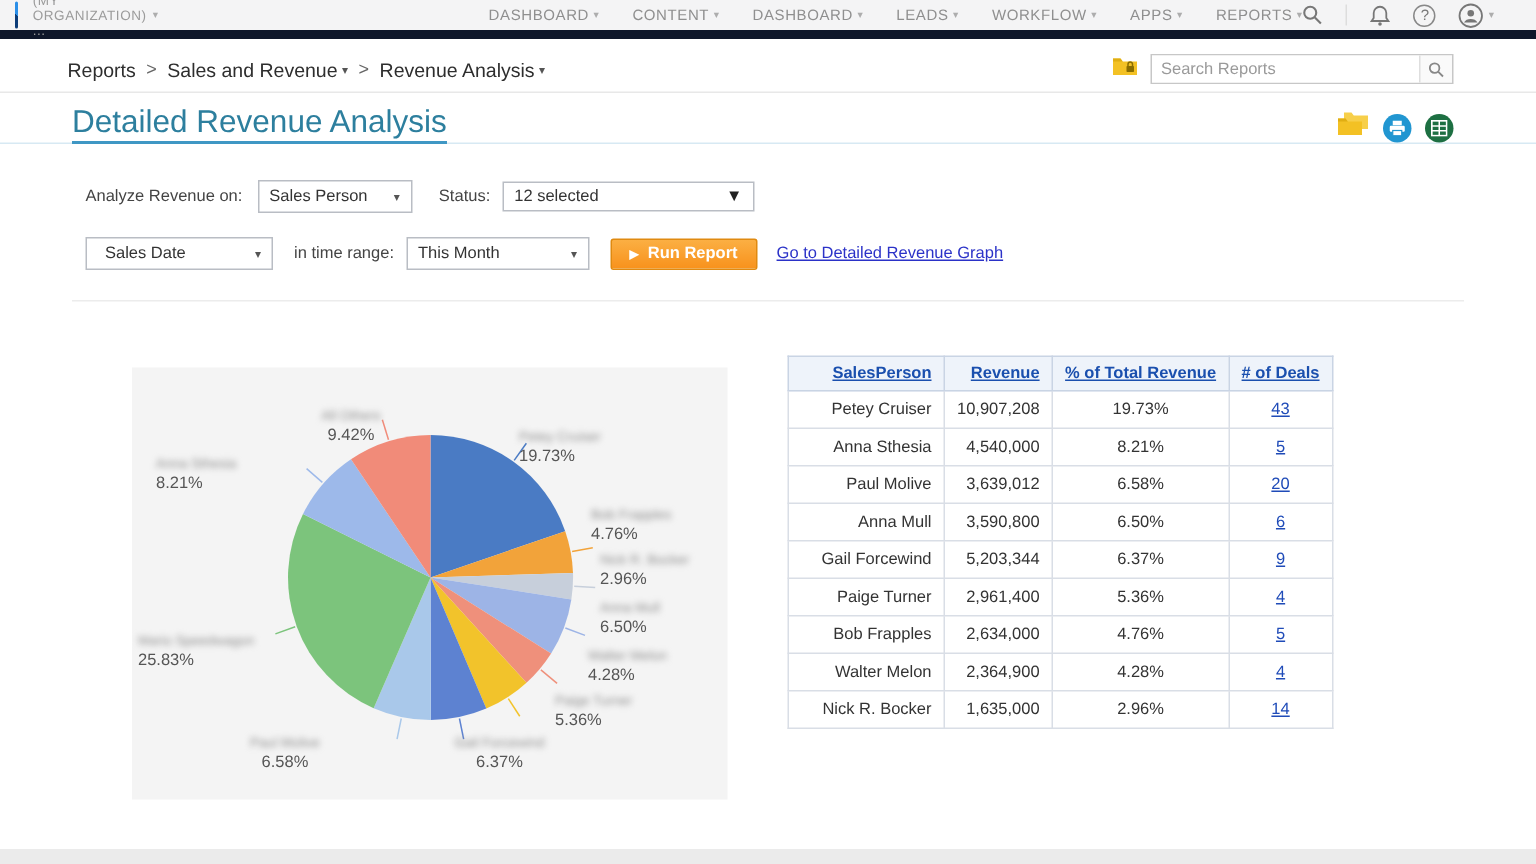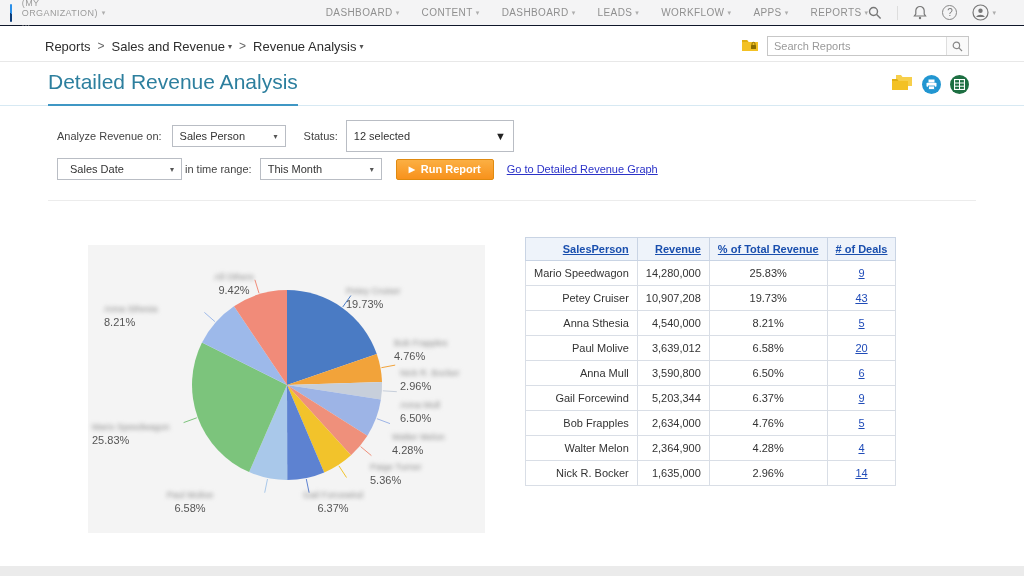--- a/index.html
+++ b/index.html
@@ -3,21 +3,21 @@
 <meta charset="utf-8">
 <style>
   * { box-sizing: border-box; margin: 0; padding: 0; }
   html,body { width:1024px; height:576px; }
   body {
     font-family: "Liberation Sans", sans-serif;
     background:#fff; color:#333; position:relative; overflow:hidden;
   }
   
   .topbar { position:absolute; top:0; left:0; width:1024px; height:26px;
-    background:#f4f4f5; border-bottom:1px solid #0f172a; display:flex; align-items:center; }
+    background:#f4f4f5; border-bottom:6px solid #0f172a; display:flex; align-items:center; }
   .logo { width:18px; height:18px; margin-left:10px;
     background:linear-gradient(45deg,#0c3c78 50%, #2b8fe8 50%); border-radius:2px; }
   .org { font-size:9px; color:#9b9b9b; letter-spacing:.4px; margin-left:10px; display:flex; align-items:center; gap:4px;}
   .nav { display:flex; gap:22px; margin-left:220px; }
   .nav-item { font-size:10px; color:#8f8f8f; letter-spacing:.4px; display:flex; align-items:center; gap:3px; cursor:pointer; white-space:nowrap;}
   .tiny-caret { font-size:7px; color:#adadad; }
   .top-icons { margin-left:auto; margin-right:28px; display:flex; align-items:center; gap:15px; }
   .top-icons svg { display:block; }
   .vdiv { width:1px; height:14px; background:#ddd; }
   .qmark { width:15px; height:15px; border:1px solid #888; border-radius:50%; font-size:10px; color:#777;
@@ -31,38 +31,38 @@
   .crumb-item { display:flex; align-items:center; gap:2px; cursor:pointer; }
   .crumb-right { margin-left:auto; margin-right:55px; display:flex; align-items:center; gap:8px; }
   .searchbox { width:202px; height:20px; border:1px solid #c7c7c7; background:#fff; display:flex; }
   .searchbox input { flex:1; border:0; outline:none; font-size:11px; padding:0 6px; color:#333;
     font-family:"Liberation Sans",sans-serif; }
   .searchbox input::placeholder { color:#9a9a9a; }
   .search-btn { width:22px; border-left:1px solid #dedede; background:#fafafa; display:flex; align-items:center; justify-content:center; cursor:pointer;}
   
   .title-wrap { position:absolute; top:70px; left:0; width:1024px; border-bottom:1px solid #d7e9f3; }
   .page-title { display:inline-block; margin-left:48px; font-size:21px; font-weight:400; color:#2d7f9e;
-    padding-bottom:10px; border-bottom:2px solid #3f97c4; margin-bottom:-1px; }
+    padding-bottom:0; border-bottom:2px solid #3f97c4; margin-bottom:-1px; }
   .title-icons { position:absolute; top:74px; right:55px; display:flex; align-items:center; gap:9px; }
   .circle-icon { width:19px; height:19px; border-radius:50%; display:flex; align-items:center; justify-content:center; cursor:pointer;}
   .print-circle { background:#2196d1; }
   .excel-circle { background:#1d6f42; }
   
   .f-label { font-size:11px; color:#444; }
   .filters-row1 { position:absolute; top:120px; left:57px; display:flex; align-items:center;justify-content:flex-end; }
   .filters-row2 { position:absolute; top:158px; left:57px; display:flex; align-items:center; }
   .sel { border:1px solid #b9bdc4; background:#fff; height:22px; display:flex; align-items:center;
     justify-content:space-between; font-size:11px; color:#333; padding:0 7px; cursor:pointer; }
   .sel .caret { font-size:8px; color:#555; margin-left:8px; }
-  .sel-analyze { width:114px; margin-left:10px; }
+  .sel-analyze { width:103px; margin-left:10px; }
   .status-lbl { margin-left:18px; }
-  .sel-status { width:168px; margin-left:8px; height:32px; }
+  .sel-status { width:168px; margin-left:8px; height:20px; }
   .sel-status .caret { font-size:11px; color:#222; }
   .sel-datefield { width:125px;padding-left:12px; }
-  .range-lbl { margin-left:3px; }
+  .range-lbl { margin-left:14px; }
   .sel-range { width:122px; margin-left:8px; }
   .run-btn { margin-left:14px; height:21px; padding:0 12px; border:1px solid #e08a10; border-radius:2px;
     background:linear-gradient(#fbaf43,#f8921c); color:#fff; font-size:11px; font-weight:bold;
     display:flex; align-items:center; gap:6px; cursor:pointer; }
   .run-btn .play { font-size:8px; }
   .graph-link { margin-left:13px; font-size:11px; color:#2b32c8; text-decoration:underline; cursor:pointer; }
   .divider-rule { position:absolute; top:200px; left:48px; width:928px; border-top:1px solid #ececec; }
   
   .chart-panel { position:absolute; left:88px; top:245px; width:397px; height:288px; background:#f4f4f4; }
   .chart-panel svg { position:absolute; left:0; top:0; }
@@ -330,26 +330,20 @@
   <thead>
     <tr>
       <th class="col-name">SalesPerson</th>
       <th class="col-rev">Revenue</th>
       <th class="col-pct">% of Total Revenue</th>
       <th class="col-deal"># of Deals</th>
     </tr>
   </thead>
   <tbody>
     <tr>
-        <td class="col-name">Mario Speedwagon</td>
-        <td class="col-rev">14,280,000</td>
-        <td class="col-pct">25.83%</td>
-        <td class="col-deal"><span class="deal-link">9</span></td>
-      </tr>
-    <tr>
         <td class="col-name">Petey Cruiser</td>
         <td class="col-rev">10,907,208</td>
         <td class="col-pct">19.73%</td>
         <td class="col-deal"><span class="deal-link">43</span></td>
       </tr>
     <tr>
         <td class="col-name">Anna Sthesia</td>
         <td class="col-rev">4,540,000</td>
         <td class="col-pct">8.21%</td>
         <td class="col-deal"><span class="deal-link">5</span></td>
@@ -366,20 +360,26 @@
         <td class="col-pct">6.50%</td>
         <td class="col-deal"><span class="deal-link">6</span></td>
       </tr>
     <tr>
         <td class="col-name">Gail Forcewind</td>
         <td class="col-rev">5,203,344</td>
         <td class="col-pct">6.37%</td>
         <td class="col-deal"><span class="deal-link">9</span></td>
       </tr>
     <tr>
+        <td class="col-name">Paige Turner</td>
+        <td class="col-rev">2,961,400</td>
+        <td class="col-pct">5.36%</td>
+        <td class="col-deal"><span class="deal-link">4</span></td>
+      </tr>
+    <tr>
         <td class="col-name">Bob Frapples</td>
         <td class="col-rev">2,634,000</td>
         <td class="col-pct">4.76%</td>
         <td class="col-deal"><span class="deal-link">5</span></td>
       </tr>
     <tr>
         <td class="col-name">Walter Melon</td>
         <td class="col-rev">2,364,900</td>
         <td class="col-pct">4.28%</td>
         <td class="col-deal"><span class="deal-link">4</span></td>

